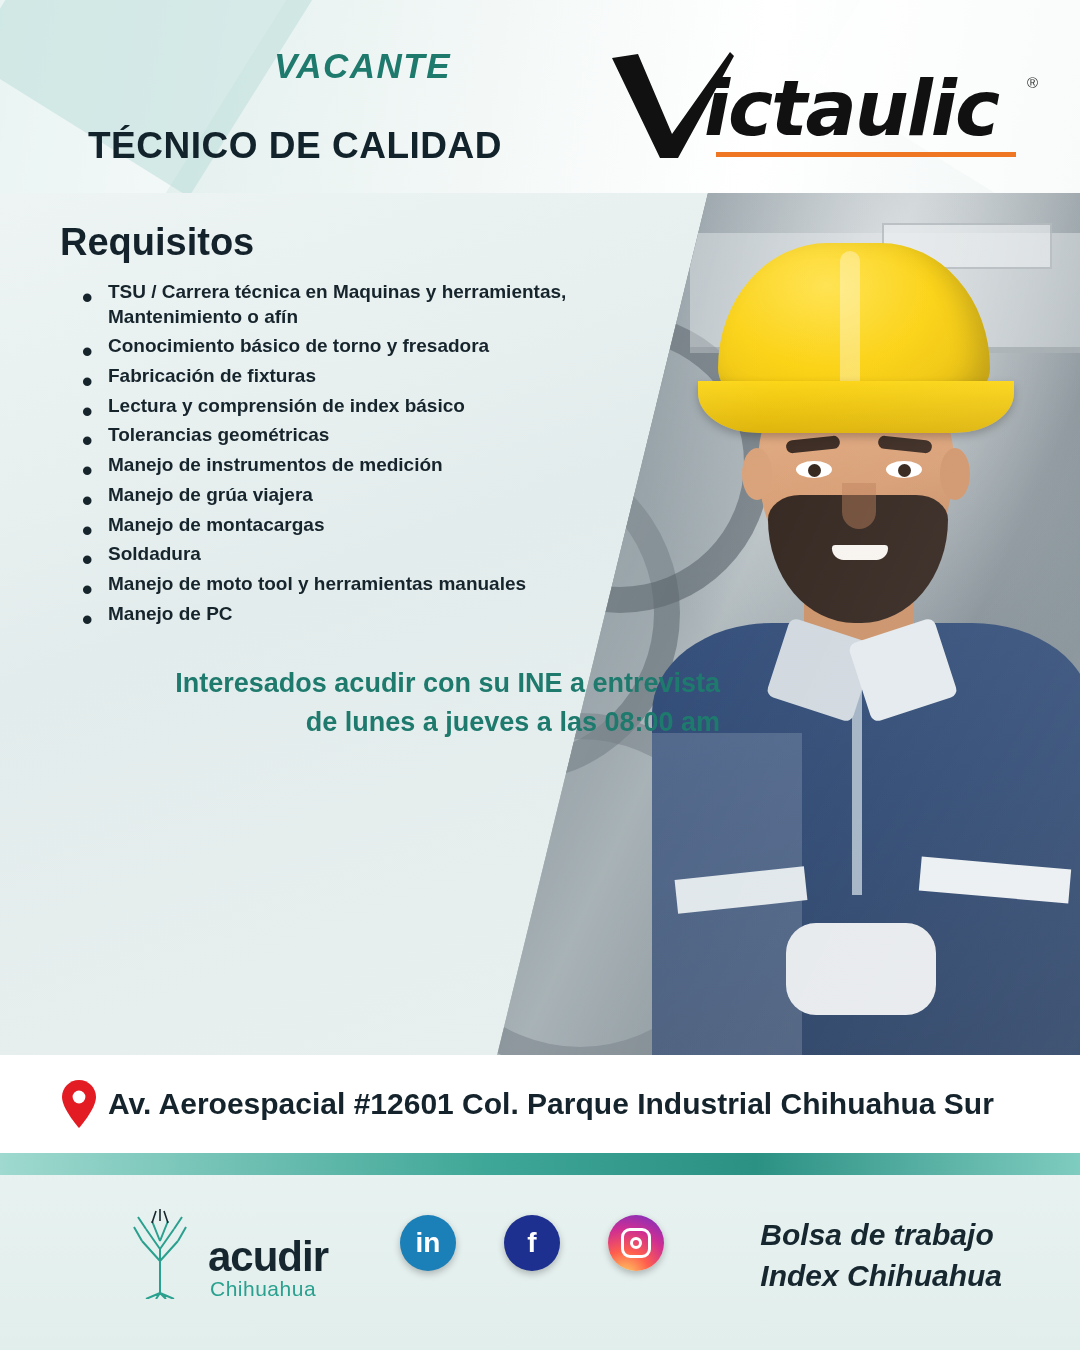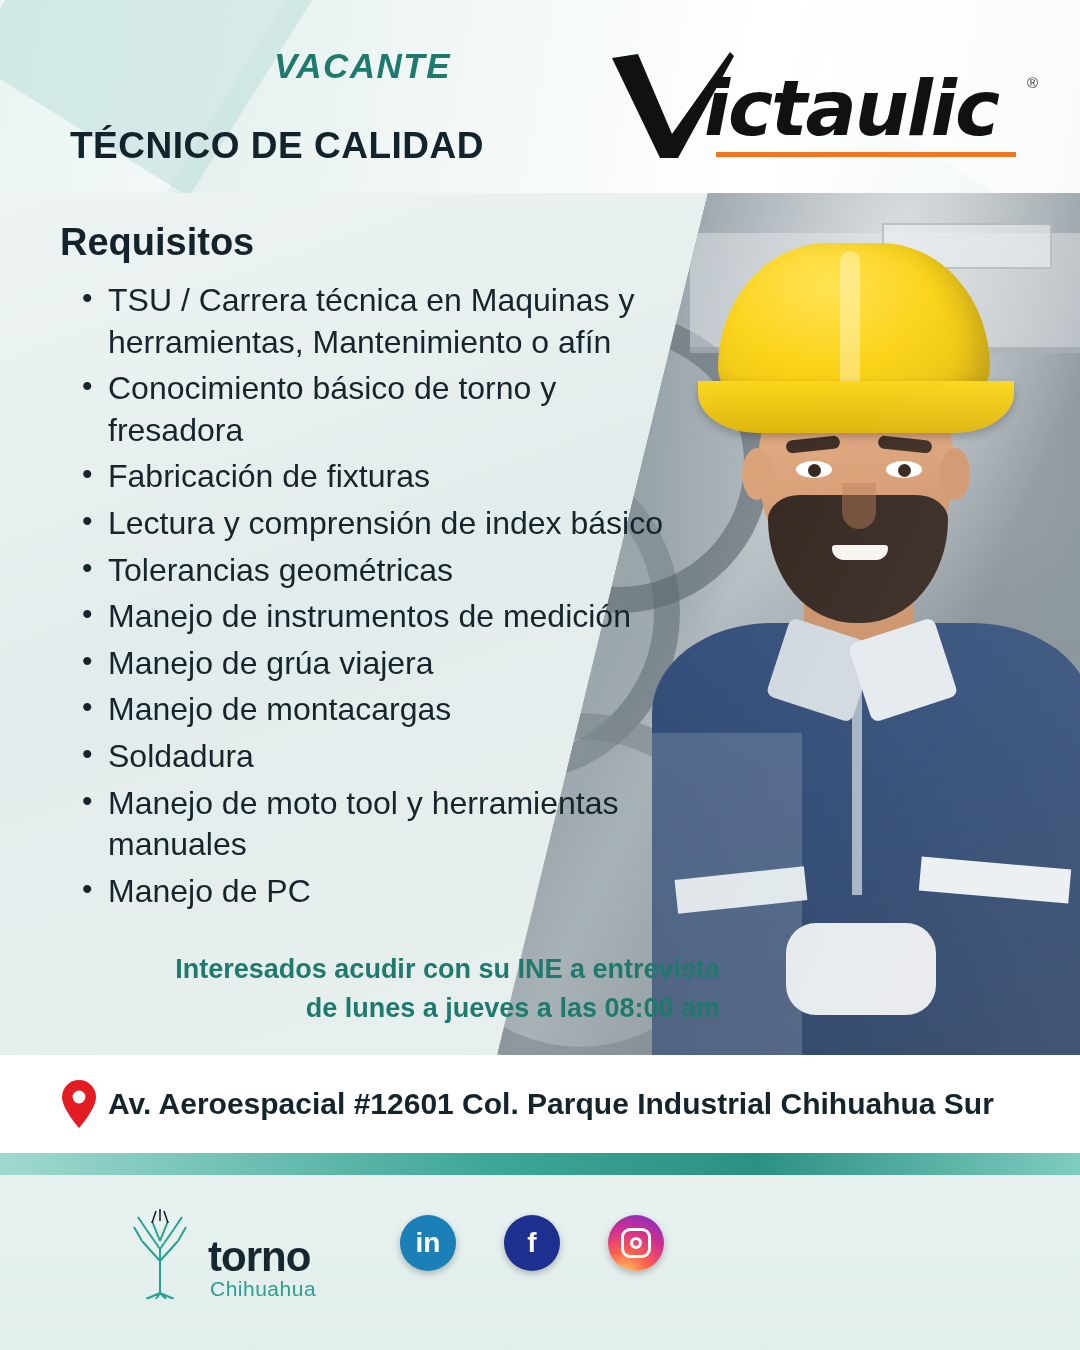--- a/index.html
+++ b/index.html
@@ -39,21 +39,21 @@
     position: absolute;
     left: 274px; top: 46px;
     font-size: 35px;
     font-weight: bold;
     font-style: italic;
     letter-spacing: 1.5px;
     color: #1f7a6e;
   }
   .puesto {
     position: absolute;
-    left: 70px; top: 125px;
+    left: 88px; top: 125px;
     font-size: 37px;
     font-weight: bold;
     color: #12232b;
     letter-spacing: 0.5px;
     white-space: nowrap;
   }
 
   
   .logo {
     position: absolute;
@@ -218,22 +218,22 @@
   }
 
   .content { position: absolute; left: 0; top: 0; width: 700px; padding: 28px 0 0 60px; }
   .req-title {
     font-size: 38px; font-weight: bold; color: #14232b;
     margin-bottom: 16px;
   }
   ul.req-list { list-style: none; margin: 0 0 0 20px; }
   ul.req-list li {
     position: relative;
-    font-size: 32px;
-    font-weight: normal;
+    font-size: 19px;
+    font-weight: bold;
     color: #16242c;
     line-height: 1.30;
     margin-bottom: 5px;
     padding-left: 28px;
     max-width: 600px;
   }
   ul.req-list li::before {
     content: "•";
     position: absolute; left: 2px; top: -2px;
     font-size: 30px;
@@ -417,33 +417,37 @@
         <g stroke="#2aa08f" stroke-width="2" fill="none">
           <path d="M48 92 L48 48"></path>
           <path d="M48 60 L30 40 M48 60 L66 40 M48 48 L34 28 M48 48 L62 28 M48 40 L40 20 M48 40 L56 20"></path>
           <path d="M30 40 L22 26 M66 40 L74 26 M34 28 L26 16 M62 28 L70 16"></path>
           <path d="M48 92 L34 98 M48 92 L62 98 M48 92 L44 98 M48 92 L54 98"></path>
         </g>
         <g stroke="#17272f" stroke-width="1.6" fill="none">
           <path d="M40 22 L44 10 M56 22 L52 10 M48 20 L48 8"></path>
         </g>
       </svg>
-      <div class="index-word">torno</div>
+      <div class="index-word">acudir</div>
       <div class="index-sub">Chihuahua</div>
     </div>
 
     <div class="socials">
       <div class="social s-li">
         <span>in</span>
       </div>
       <div class="social s-fb">
         <span>f</span>
       </div>
       <div class="social s-ig">
         <div class="ig-sq">
           <div class="ig-dot"></div>
         </div>
       </div>
     </div>
 
+    <div class="bolsa">
+      <div>Bolsa de trabajo</div>
+      <div>Index Chihuahua</div>
+    </div>
   </div>
 
 </div>
 
 </body></html>

